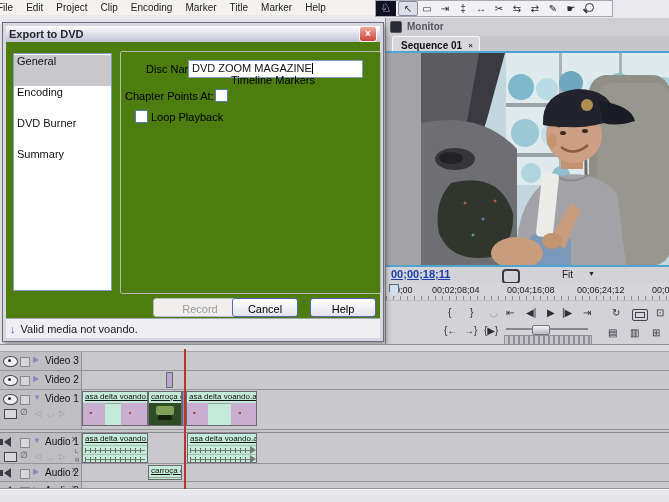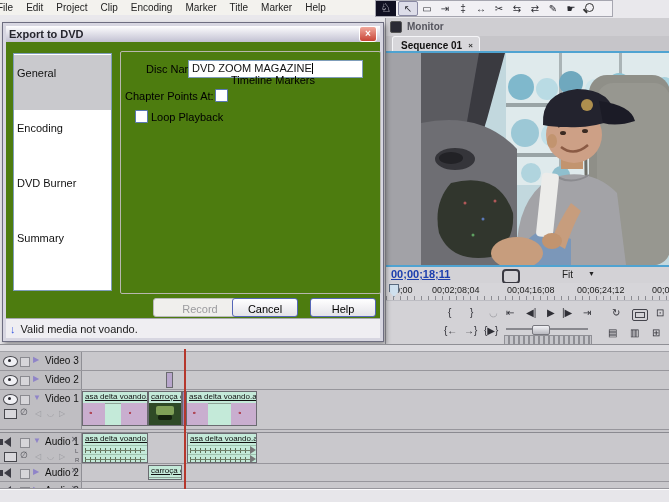--- a/index.html
+++ b/index.html
@@ -58,21 +58,21 @@
   #dialog{left:2px;top:22px;width:382px;height:320px;background:#4d7c0f;border:1px solid #6d6d80;
     box-shadow:inset 0 0 0 3px #d7d6e1,2px 3px 5px rgba(0,0,0,.38);box-sizing:border-box}
   .dlg-title{position:absolute;left:3px;top:3px;right:3px;height:16px;
     background:linear-gradient(#fdfdfe,#c2c1d2);display:flex;align-items:center;padding:0 3px}
   .dlg-title-text{font-size:11px;font-weight:bold;color:#26262e;flex:1}
   .dlg-close{width:16px;height:14px;border:1px solid #fff;border-radius:3px;
     background:linear-gradient(#f0a89c,#c84436);color:#fff;font-size:10px;font-weight:bold;
     text-align:center;line-height:13px}
   .listbox{position:absolute;left:10px;top:30px;width:99px;height:238px;background:#fff;
     border:1px solid #7f9db9;font-size:11px;padding-top:1px;box-sizing:border-box}
-  .listbox div{padding:12px 3px;height:31px;line-height:13px}
+  .listbox div{padding:0 3px;height:31px;line-height:13px}
   .listbox .sel{background:#c9c9cd}
   .groupbox{position:absolute;left:117px;top:28px;width:259px;height:241px;border:1px solid #b8b7ae;
     border-radius:2px}
   .lbl{position:absolute;font-size:11px;color:#000;white-space:nowrap}
   .txtin{position:absolute;left:67px;top:8px;width:170px;height:15px;background:#fff;border:1px solid #7f9db9;
     font-size:11px;padding:1px 0 0 3px}
   .caret{display:inline-block;width:1px;height:11px;background:#000;vertical-align:-2px}
   .cbx{position:absolute;width:11px;height:11px;background:#fff;border:1px solid #5a78b4;border-radius:1px}
   .btn{position:absolute;top:275px;height:19px;font-size:11px;text-align:center;line-height:18px;
     background:linear-gradient(#ffffff,#e4e3e9);border:1px solid #5566b8;border-radius:3px;box-sizing:border-box}

